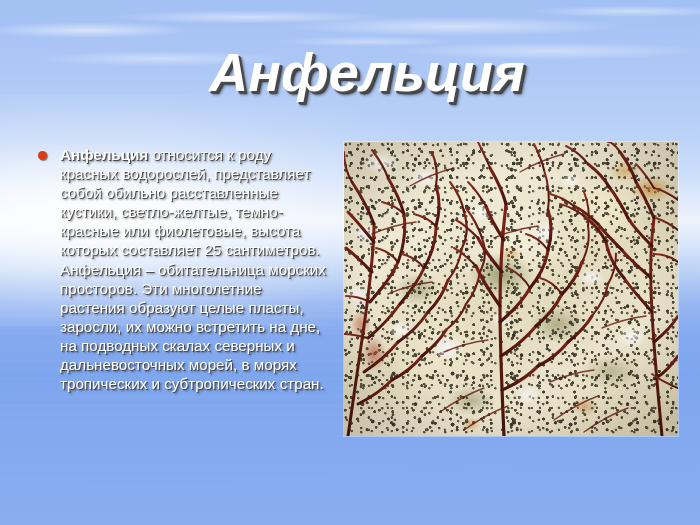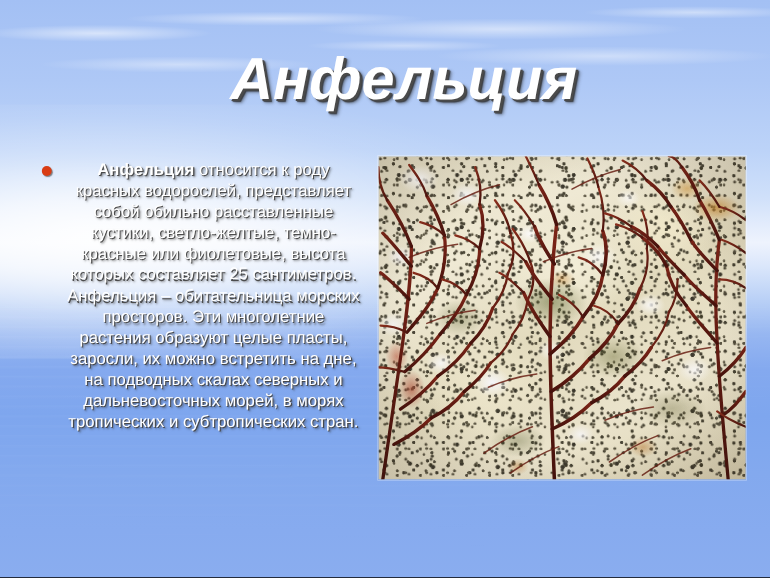--- a/index.html
+++ b/index.html
@@ -122,21 +122,20 @@
     flex: 0 0 auto;
   }
   .body-text {
     font-size: 15.2px;
     line-height: 19.1px;
     color: #ffffff;
     text-shadow:
       1px 1px 0 rgba(70,70,70,.95),
       2px 2px 2px rgba(40,40,40,.55);
     width: 268px;
-    text-align: center;
   }
   .body-text b { font-weight: bold; }
 
   
   .photo {
     position: absolute;
     left: 344px;
     top: 142px;
     width: 334px;
     height: 294px;

